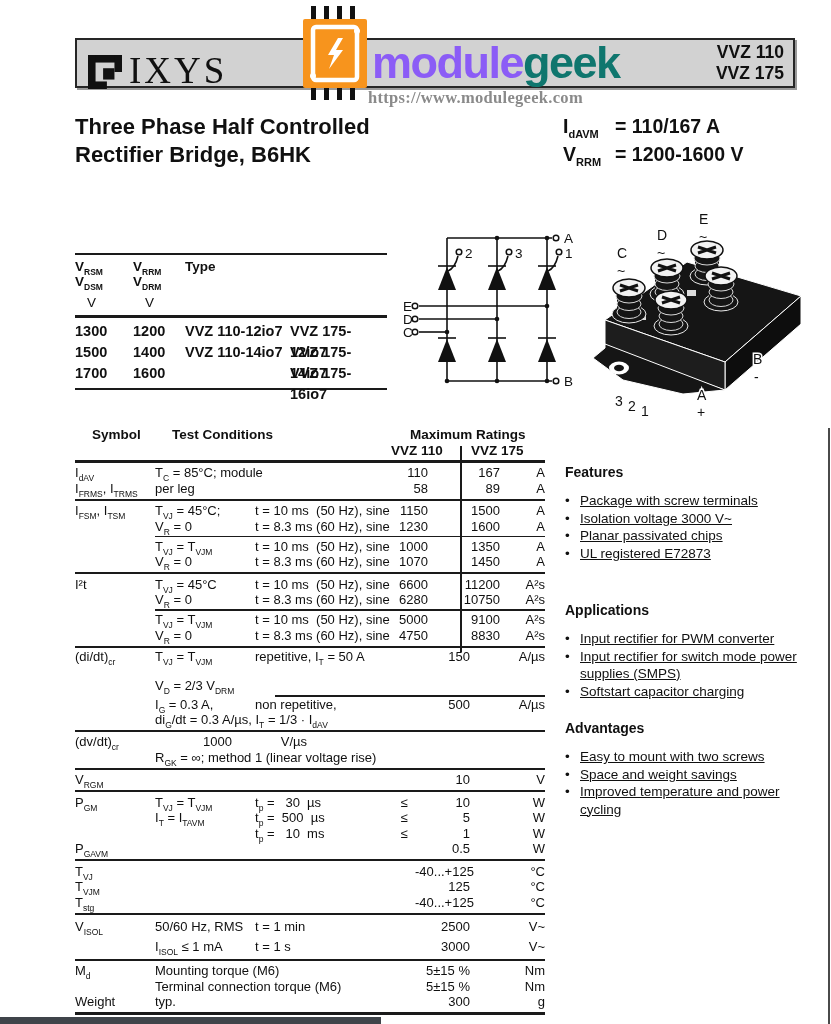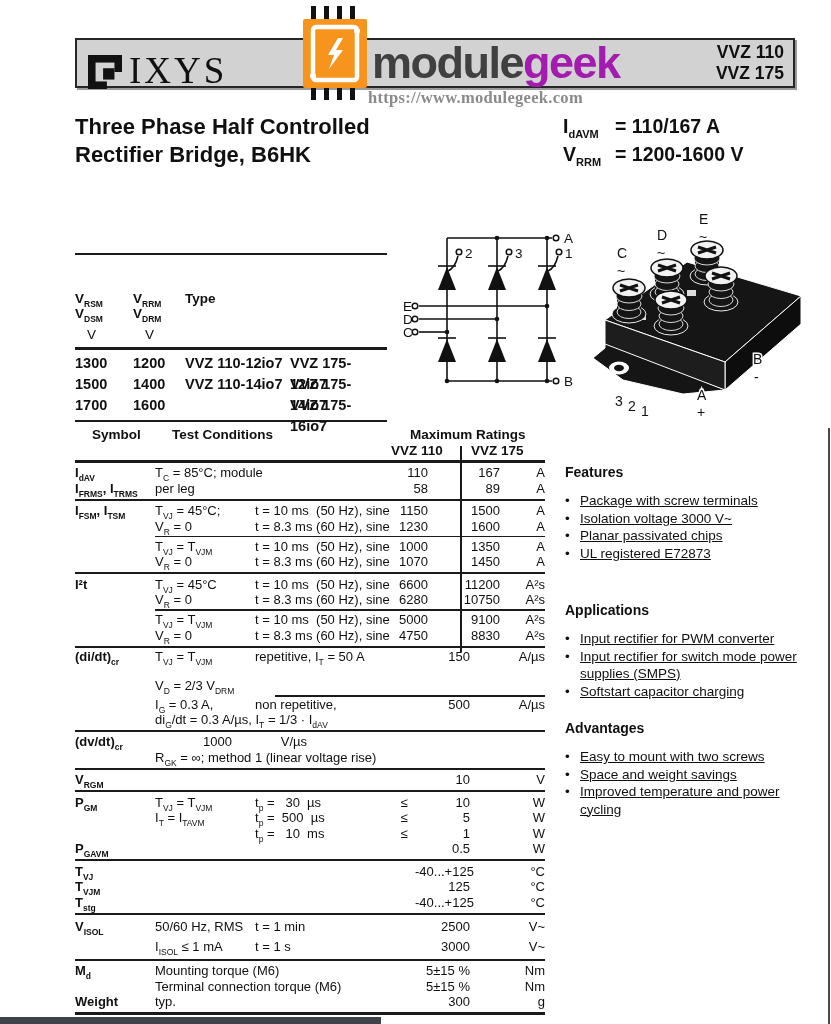--- a/index.html
+++ b/index.html
@@ -10,36 +10,36 @@
   
   .hbar{position:absolute;left:75px;top:38px;width:720px;height:50px;background:#d2d2d2;
         border:2px solid #262626;box-sizing:border-box;display:flex;align-items:center;
         justify-content:space-between;box-shadow:2px 2px 0 #9a9a9a;z-index:1;}
   .ixys{display:flex;align-items:center;gap:7px;margin-left:11px;margin-top:18px;}
   .ixys-text{font-family:"Liberation Serif",serif;font-size:37px;letter-spacing:3px;line-height:1;margin-top:-3px;}
   .hbar-parts{text-align:right;margin-right:9px;font-weight:bold;font-size:17.5px;line-height:21px;}
   .chip-icon{position:absolute;left:303px;top:6px;z-index:3;}
   .wordmark{position:absolute;left:372px;top:41px;z-index:3;font-weight:bold;font-size:45px;
             line-height:44px;letter-spacing:-1.5px;}
-  .wm1{color:#404040;} .wm2{color:#a21caf;}
+  .wm1{color:#8b5cf6;} .wm2{color:#0f766e;}
   .wm-url{position:absolute;left:368px;top:88px;z-index:3;font-family:"Liberation Serif",serif;
           font-weight:bold;font-size:16.5px;letter-spacing:.3px;color:#8a8a8a;}
 
   
   .title{position:absolute;left:75px;top:113px;font-size:22px;font-weight:bold;line-height:27.5px;}
   .keyr{position:absolute;left:563px;top:113px;font-size:19.5px;font-weight:bold;line-height:27.5px;}
   .keyr-line{display:flex;}
   .keyr-sym{width:52px;}
   .keyr sub{font-size:11px;}
 
   
   .vt{position:absolute;left:75px;top:253px;width:312px;}
   .vt-toprule,.vt-botrule{height:2px;background:#1a1a1a;}
   .vt-midrule{height:2.5px;background:#1a1a1a;}
-  .vt-head{display:flex;padding:4px 0 3px;margin-top:32px;}
+  .vt-head{display:flex;padding:4px 0 3px;}
   .vh{font-weight:bold;font-size:13.5px;line-height:15px;}
   .vu{font-size:13.5px;padding:6px 0 2px 12px;}
   .vtc1{width:58px;} .vtc2{width:52px;} .vtc3{width:105px;} .vtc4{width:97px;}
   .vt-body{padding:3px 0 4px;}
   .vt-row{display:flex;height:21px;line-height:21px;font-size:14.5px;font-weight:bold;}
 
   
   .rt{position:absolute;left:75px;top:425px;width:470px;}
   .rt-h1{display:flex;font-weight:bold;font-size:13.5px;line-height:16px;padding-top:2px;margin-left:17px;}
   .rt-h1 .a{width:80px;} .rt-h1 .b{width:238px;}
@@ -48,21 +48,21 @@
   .rt-toprule{height:2.5px;background:#1a1a1a;margin-top:2px;}
   .col-divider{position:absolute;left:385px;top:21px;width:1.5px;height:206px;background:#1a1a1a;}
   .t-section{padding:2.5px 0;}
   .t-frule{height:2px;background:#1a1a1a;}
   .t-frule.thick{height:2.5px;}
   .t-prule{height:1.5px;background:#1a1a1a;margin:1.5px 0;}
   .t-row{display:flex;height:15.5px;line-height:15px;font-size:13px;}
   .t-row.tall{height:19.5px;line-height:19px;}
   .t-row.h14{height:14.5px;line-height:14px;}
   .cell{display:inline-block;vertical-align:top;white-space:pre;}
-  .sym{width:80px;font-weight:bold;}
+  .sym{width:80px;font-weight:normal;}
   .c1{width:100px;} .c2{width:138px;} .cw{width:238px;}
   .v1{width:35px;text-align:right;} .v2{width:72px;text-align:right;} .unit{width:45px;text-align:right;}
   .le{width:22px;text-align:center;} .spanv{width:55px;text-align:right;} .unitw{width:75px;text-align:right;}
 
   
   .side{position:absolute;left:565px;top:464px;width:258px;font-size:13.5px;}
   .side-title{font-weight:bold;font-size:14px;line-height:16px;}
   .side-list{margin-top:12px;}
   .b-item{display:flex;line-height:17.5px;}
   .bullet{width:15px;}

